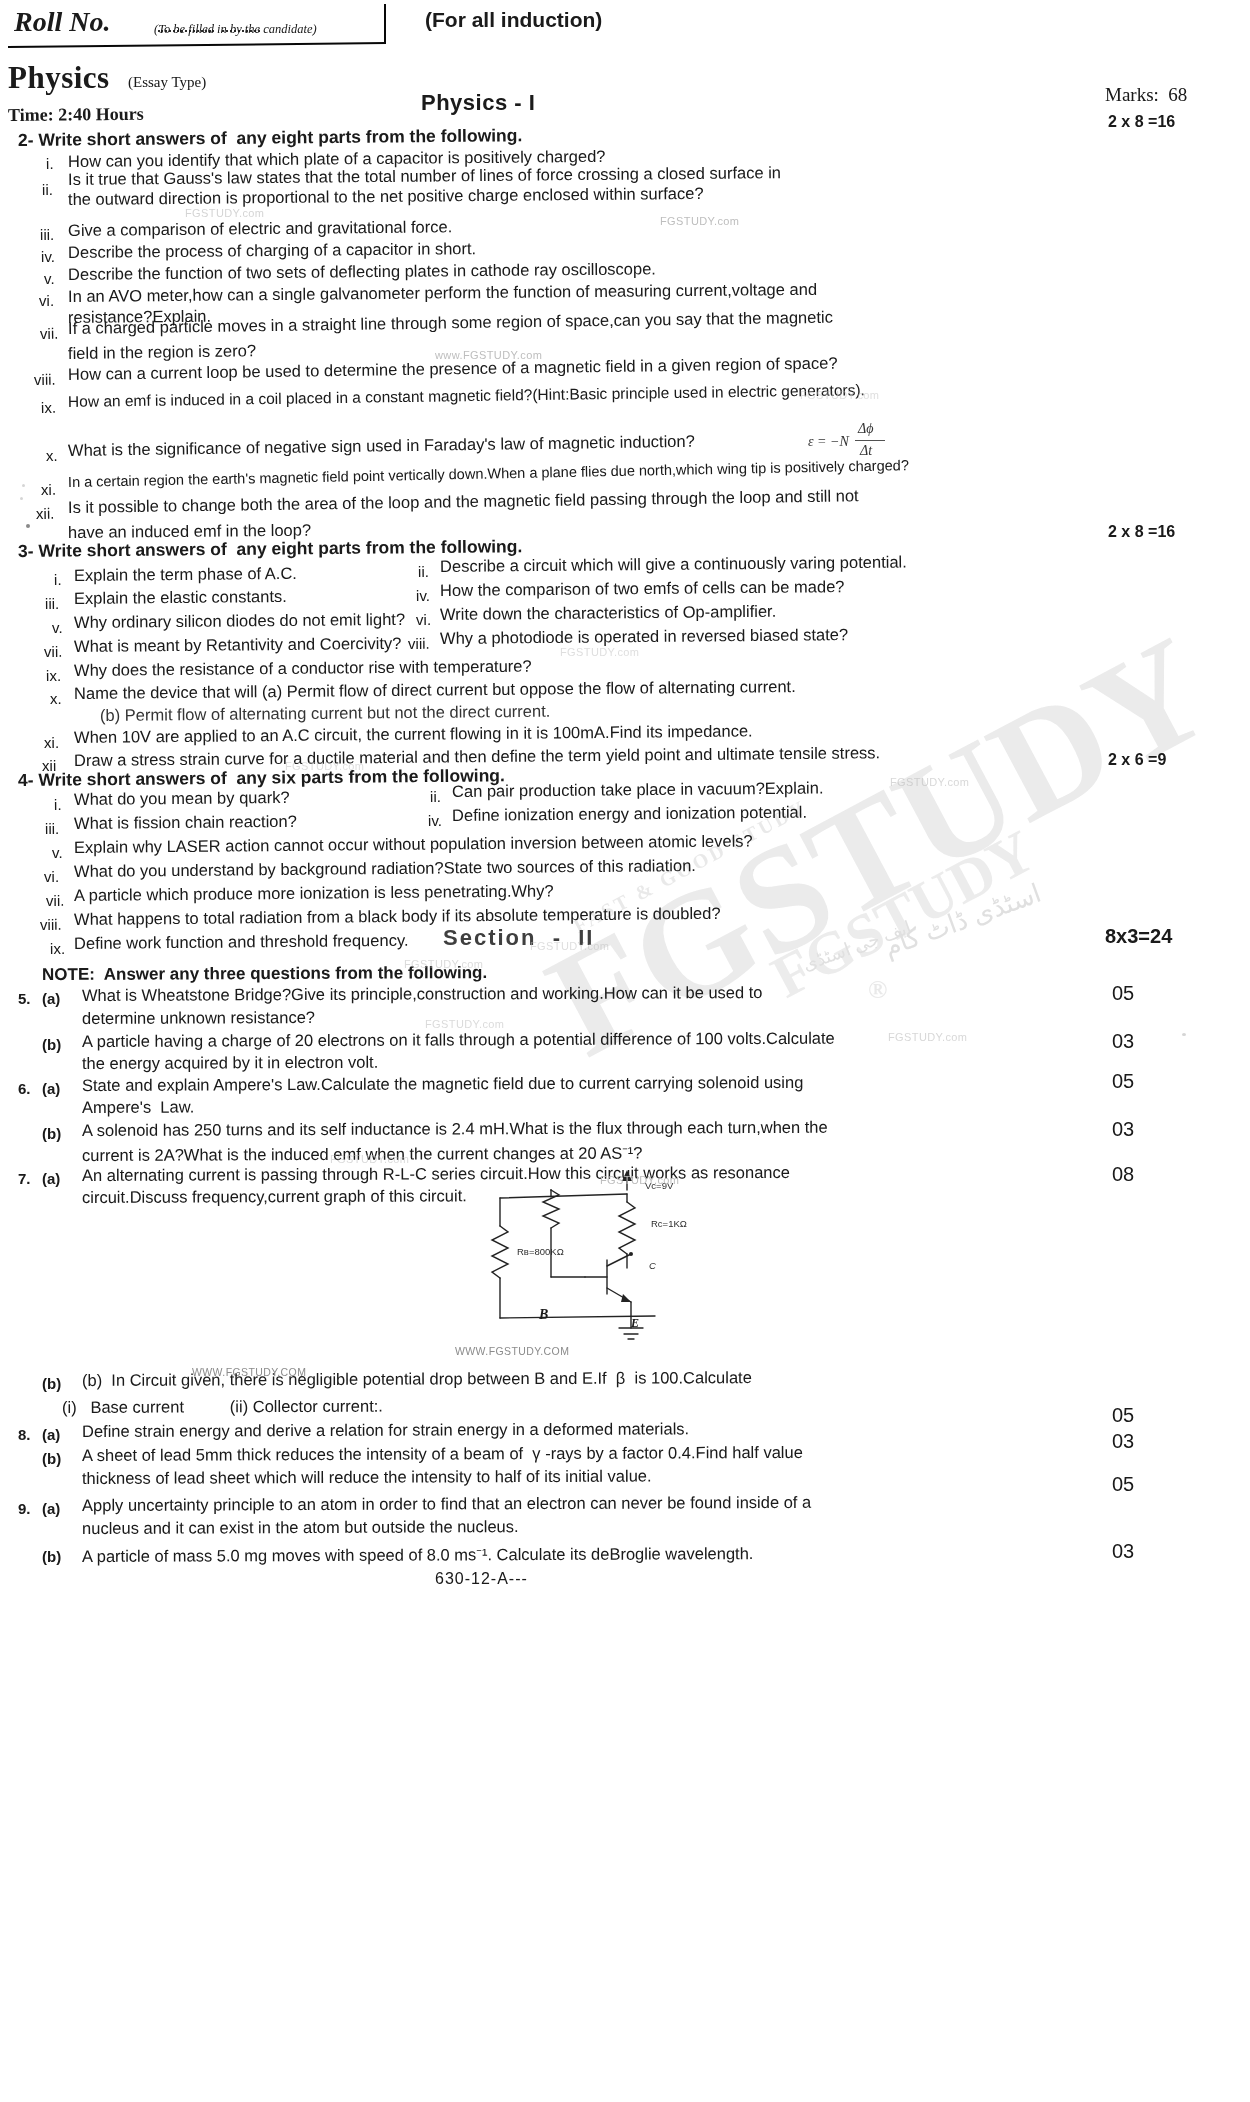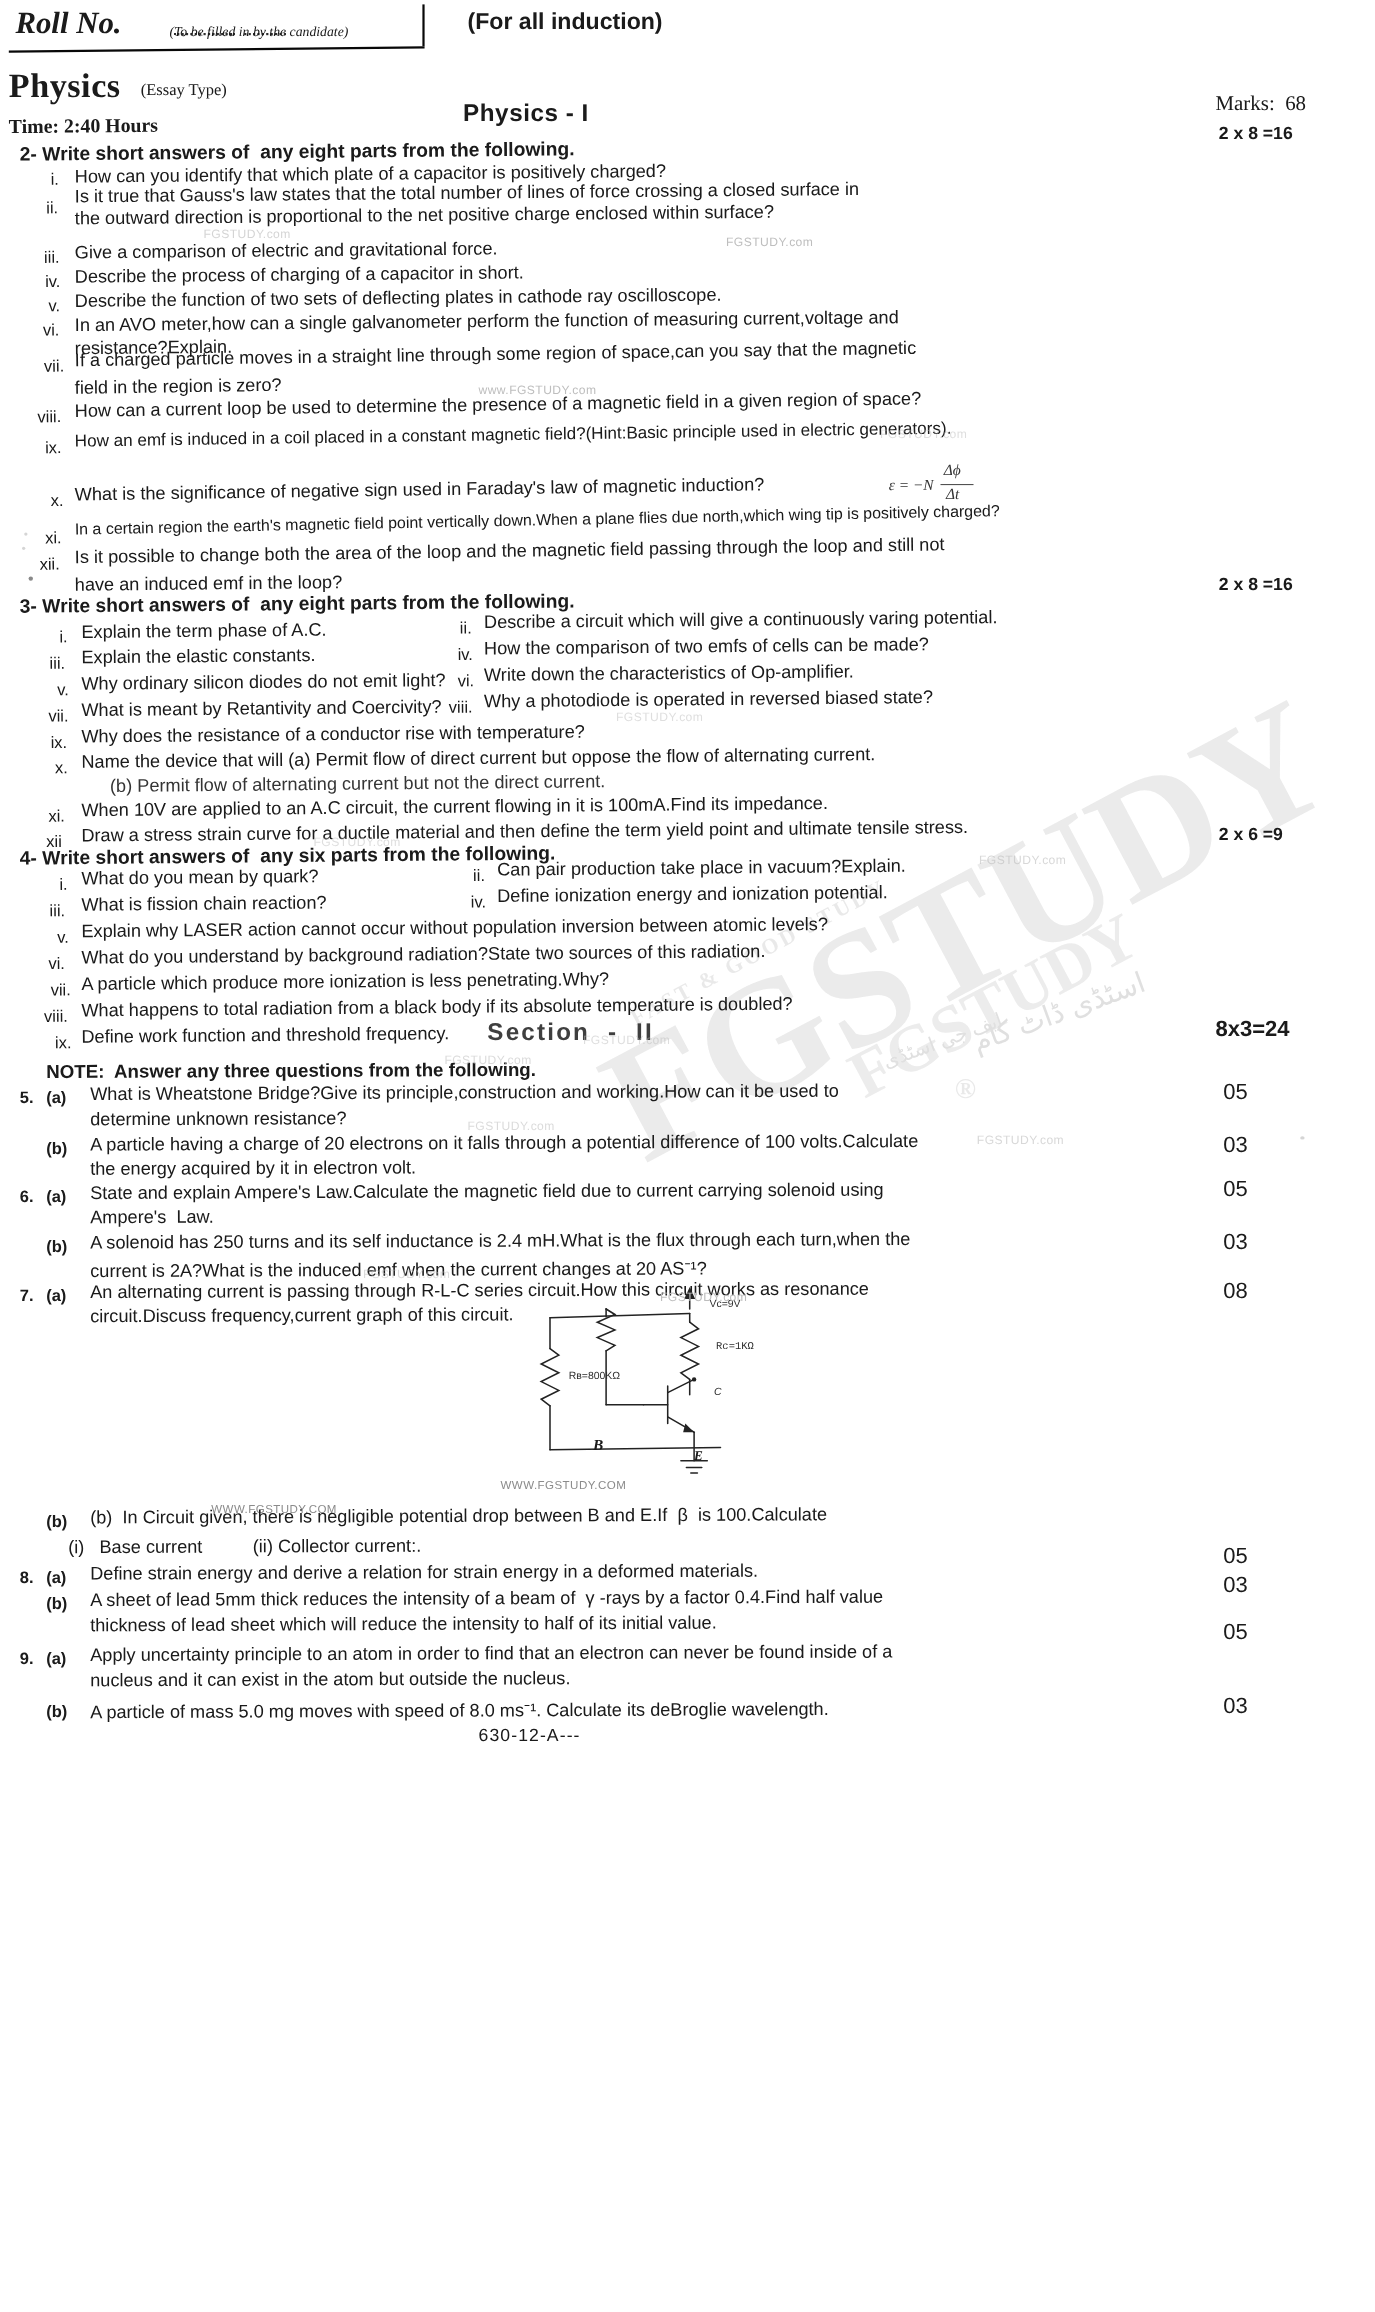--- a/index.html
+++ b/index.html
@@ -267,21 +267,21 @@
 
         <line x1="176" y1="134" x2="176" y2="160"></line>
         <line x1="164" y1="160" x2="188" y2="160"></line>
         <line x1="169" y1="166" x2="183" y2="166"></line>
         <line x1="173" y1="171" x2="179" y2="171"></line>
 
         <circle cx="176" cy="86" r="2" fill="#2a2a2a" stroke="none"></circle>
       </g>
     </svg>
     <span class="clab" style="left:190px;top:12px;">Vᴄ=9V</span>
-    <span class="clab" style="left:196px;top:50px;font-family:Liberation Mono, monospace;">Rᴄ=1KΩ</span>
+    <span class="clab" style="left:196px;top:50px;">Rᴄ=1KΩ</span>
     <span class="clab" style="left:62px;top:78px;">Rʙ=800KΩ</span>
     <span class="clab" style="left:194px;top:92px;font-style:italic;">C</span>
     <span class="clabb" style="left:84px;top:139px;">B</span>
     <span class="clabb" style="left:176px;top:148px;font-size:12px;">E</span>
   </div>
 
   <span class="t wm" style="left:455px;top:1345px;font-size:10.5px;color:#8a8a8a;">WWW.FGSTUDY.COM</span>
   <span class="t wm" style="left:192px;top:1366px;font-size:10.5px;color:#8a8a8a;">WWW.FGSTUDY.COM</span>
 
   <span class="t rn b" style="left:42px;top:1375px;">(b)</span>

